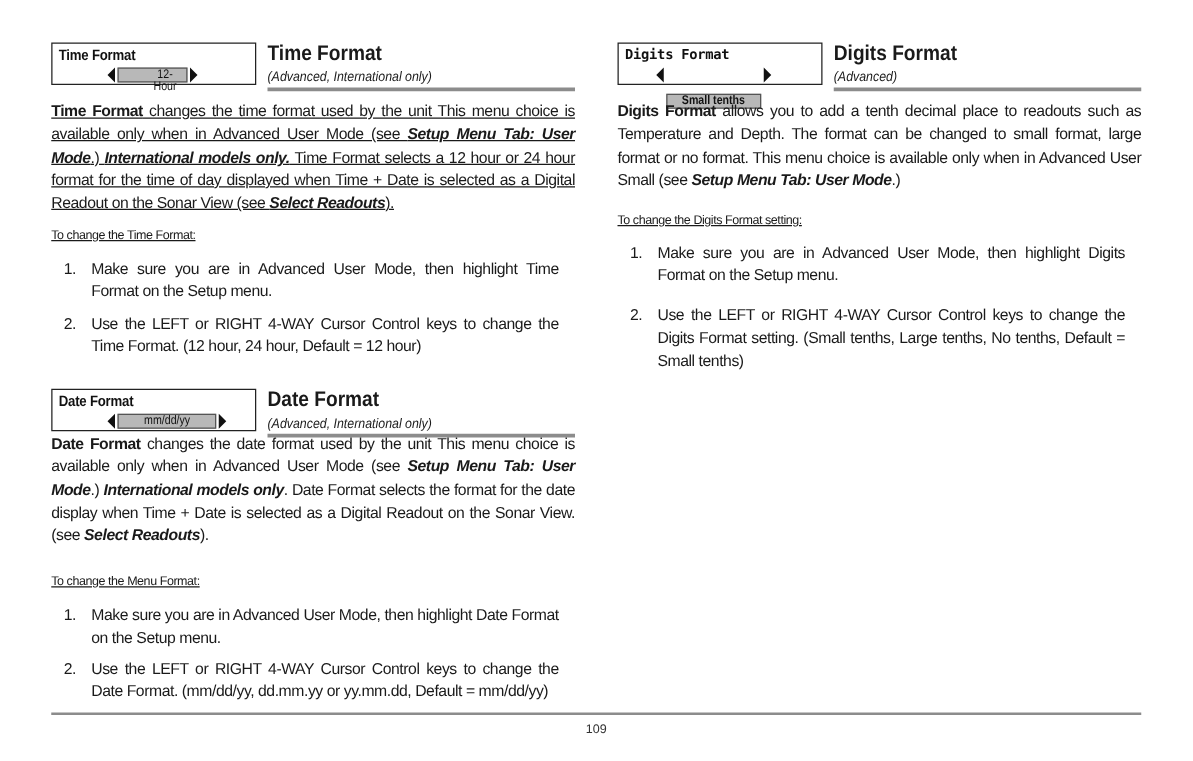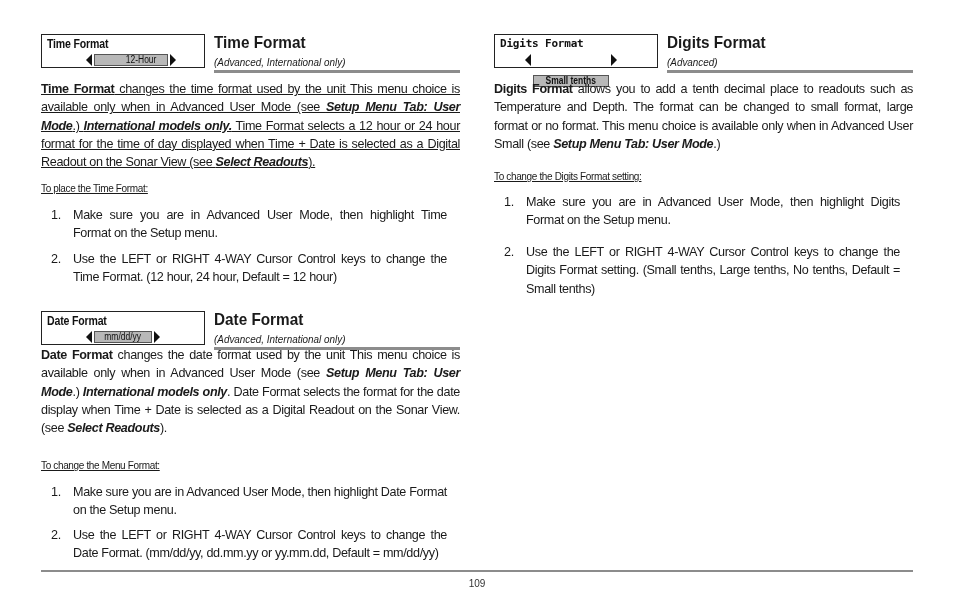--- a/index.html
+++ b/index.html
@@ -81,51 +81,51 @@
 </head>
 <body>
 
 <div class="col col-left">
 
   <div class="section" style="top:34px;">
     <div class="menu-widget">
       <div class="w-title">Time Format</div>
       <div class="w-sel" style="left:44px;">
         <div class="arrow-l"></div>
-        <div class="w-value" style="width:74px;padding-left:20px;"><span>12-Hour</span></div>
+        <div class="w-value" style="width:56px;padding-left:20px;"><span>12-Hour</span></div>
         <div class="arrow-r"></div>
       </div>
     </div>
     <div class="heading-block">
       <h2>Time Format</h2>
       <div class="sub">(Advanced, International only)</div>
     </div>
   </div>
 
   <div class="para" style="top:80px;text-decoration:underline;">
     <b>Time Format</b><span> changes the time format used by the unit This menu choice is available only when in Advanced User Mode (see </span><i><b>Setup Menu Tab: User Mode</b></i><span>.) </span><i><b>International models only.</b></i><span> Time Format selects a 12 hour or 24 hour format for the time of day displayed when Time + Date is selected as a Digital Readout on the Sonar View (see </span><i><b>Select Readouts</b></i><span>).</span>
   </div>
 
-  <div class="sub-head" style="top:183px;">To place the Time Format:</div>
+  <div class="sub-head" style="top:183px;">To change the Time Format:</div>
 
   <div class="step" style="top:206px;">
     <span class="num">1.</span>
     <span class="txt">Make sure you are in Advanced User Mode, then highlight Time Format on the Setup menu.</span>
   </div>
   <div class="step" style="top:250px;">
     <span class="num">2.</span>
     <span class="txt">Use the LEFT or RIGHT 4-WAY Cursor Control keys to change the Time Format. (12 hour, 24 hour, Default = 12 hour)</span>
   </div>
 
   <div class="section" style="top:311px;">
     <div class="menu-widget">
       <div class="w-title">Date Format</div>
       <div class="w-sel" style="left:44px;">
         <div class="arrow-l"></div>
-        <div class="w-value" style="width:58px;"><span>mm/dd/yy</span></div>
+        <div class="w-value" style="width:79px;"><span>mm/dd/yy</span></div>
         <div class="arrow-r"></div>
       </div>
     </div>
     <div class="heading-block">
       <h2>Date Format</h2>
       <div class="sub">(Advanced, International only)</div>
     </div>
   </div>
 
   <div class="para" style="top:346px;">

